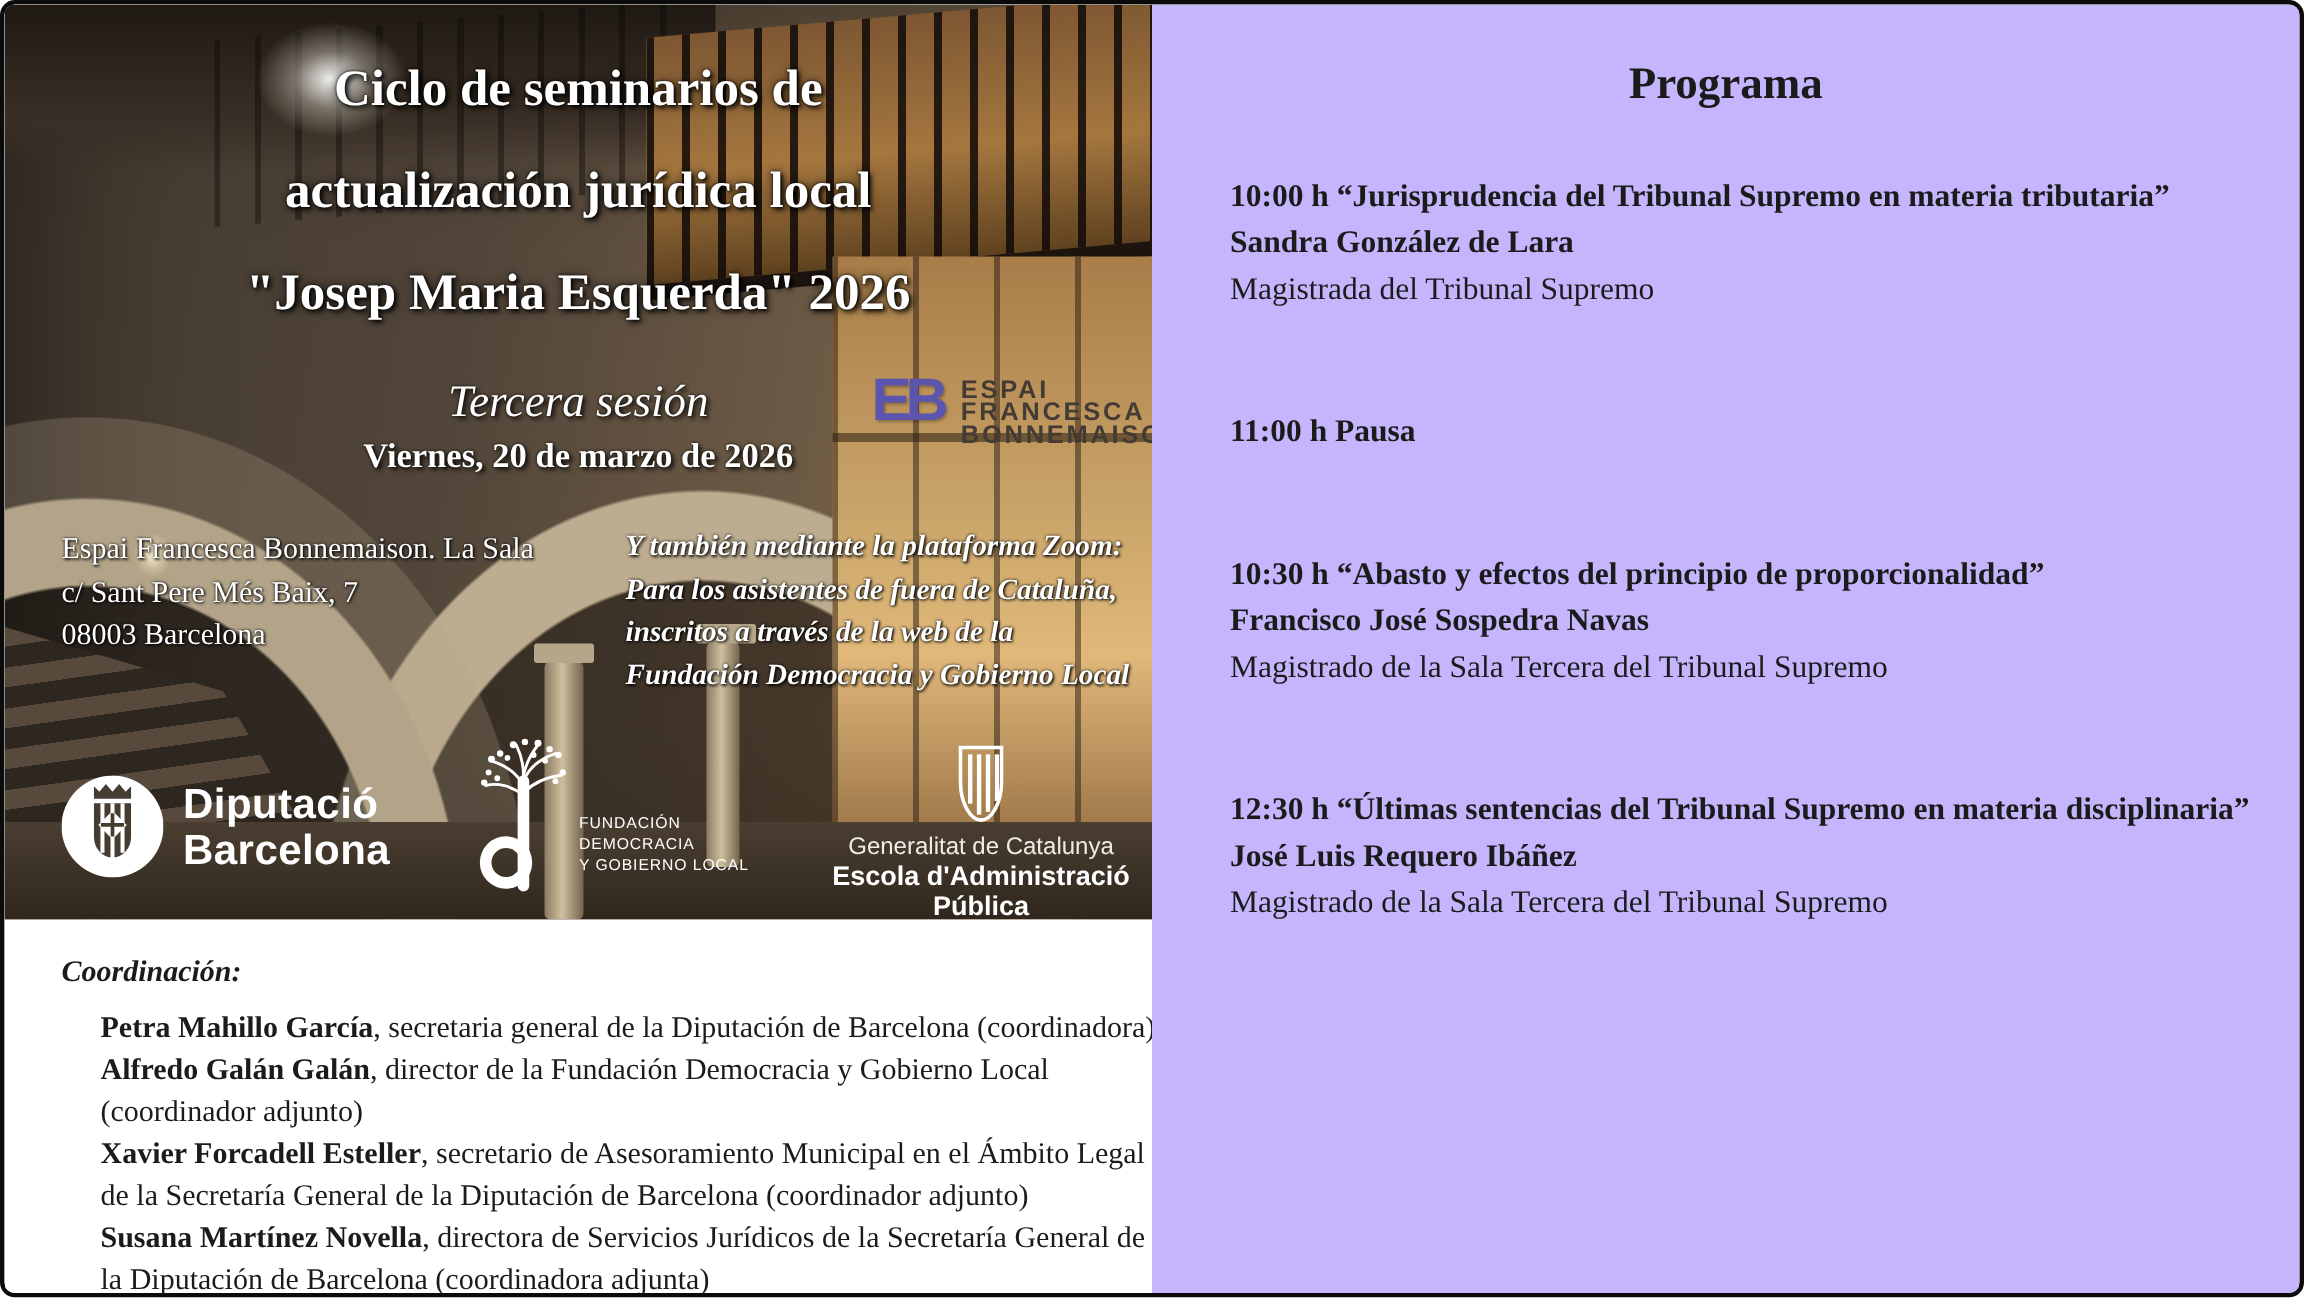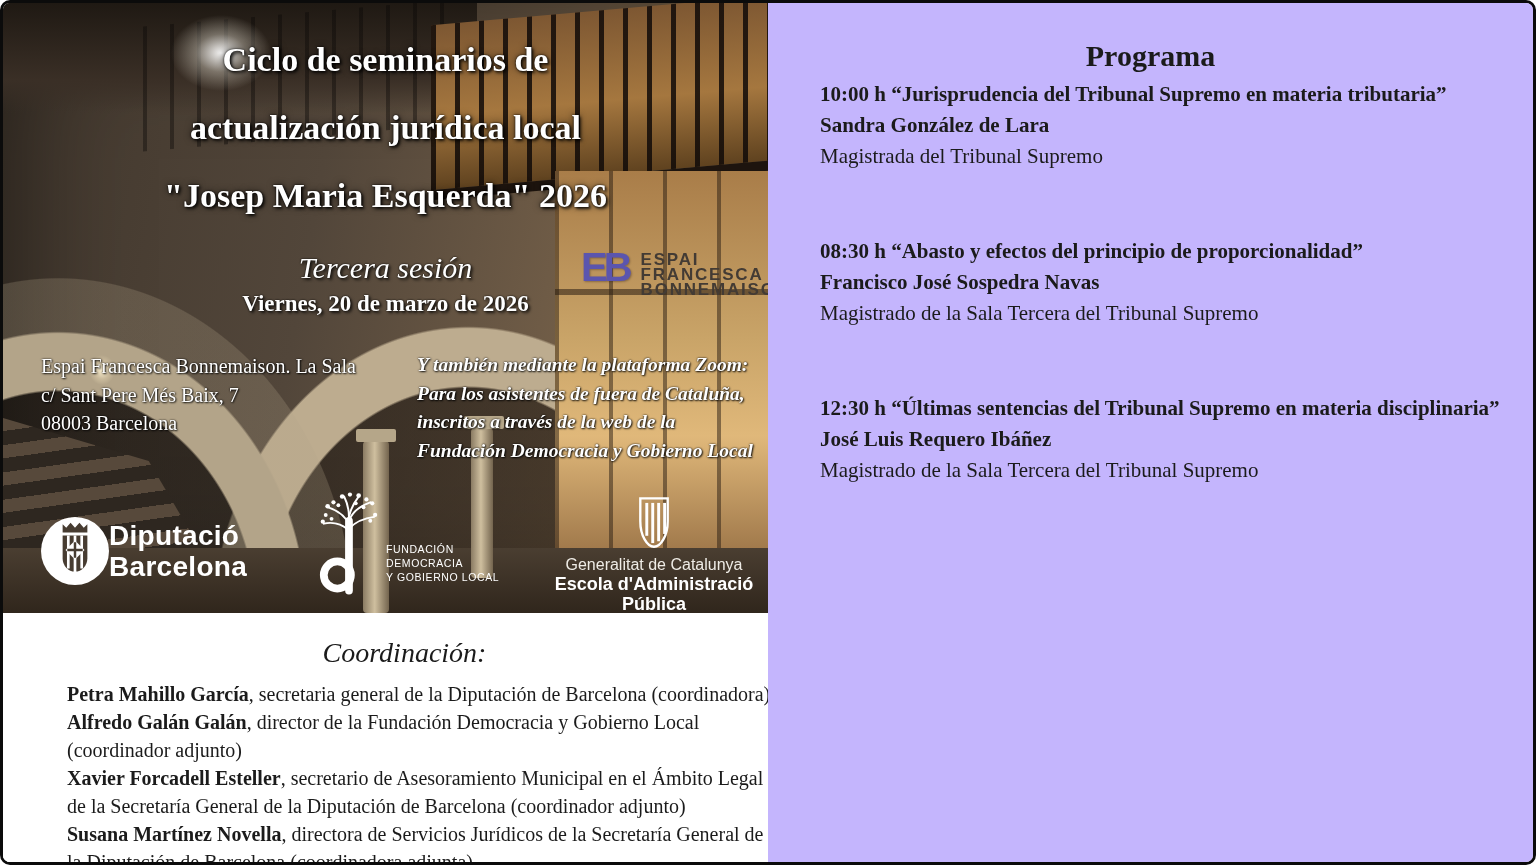--- a/index.html
+++ b/index.html
@@ -72,40 +72,40 @@
               text-shadow:0 0 2px #000, 1px 1px 2px rgba(0,0,0,.8); }
   .venue .vh { font-weight:bold; }
   .zoominfo { left:414px; top:348px; width:345px; font-size:19.5px; line-height:28.5px;
               font-weight:bold; font-style:italic;
               text-shadow:0 0 2px #000, 1px 1px 2px rgba(0,0,0,.8); }
 
   
   .logos { position:absolute; left:0; top:488px; width:100%; height:124px; color:#fff;
            font-family:"Liberation Sans", sans-serif; }
   .logo  { position:absolute; display:flex; align-items:center; }
-  .logo-dipu { left:38px; top:26px; }
+  .logo-dipu { left:38px; top:26px; gap:13px; }
   .logo-dipu .ltxt { font-size:28px; font-weight:bold; line-height:31px; letter-spacing:.3px; }
   .logo-fund { left:314px; top:0; gap:7px; align-items:flex-end; }
   .logo-fund .ltxt { font-size:10.5px; line-height:14px; letter-spacing:.6px; margin-bottom:13px; }
   .logo-gene { left:532px; top:4px; width:238px; display:block; text-align:center; }
   .logo-gene svg { display:block; margin:0 auto 4px auto; }
   .gene1 { font-size:16px; color:#efece6; line-height:19px; }
   .gene2, .gene3 { font-size:18px; font-weight:bold; line-height:20px; }
 
   
   .coordination { position:relative; width:765px; padding:24px 0 0 38px; background:#fff; }
-  .coord-heading { font-size:28px; font-weight:normal; font-style:italic;text-align:center; }
+  .coord-heading { font-size:20px; font-weight:bold; font-style:italic; }
   .coord-entries { margin:11px 0 0 26px; width:708px; font-size:20px; line-height:28px; }
   .coord-name { font-weight:bold; }
 
   
   .right-panel { position:relative; flex:1; height:100%; background:#c4b5fd; }
   .program-title { position:absolute; top:36px; left:0; width:100%; text-align:center;
                    font-size:30px; font-weight:bold; }
-  .program-items { padding:76px 28px 0 52px; font-size:21px; line-height:31px; }
+  .program-items { padding:112px 28px 0 52px; font-size:21px; line-height:31px; }
   .program-item { margin-bottom:64px; }
   .pline-title, .pline-speaker { font-weight:bold; }
   .pline:empty { display:none; }
 </style>
 </head>
 <body>
 
 <div class="frame">
 
   <div class="left-panel">
@@ -242,21 +242,25 @@
   <div class="right-panel">
     <div class="program-title">Programa</div>
 
     <div class="program-items">
       <div class="program-item">
         <div class="pline pline-title">10:00 h “Jurisprudencia del Tribunal Supremo en materia tributaria”</div>
         <div class="pline pline-speaker">Sandra González de Lara</div>
         <div class="pline pline-role">Magistrada del Tribunal Supremo</div>
       </div>
       <div class="program-item">
-        <div class="pline pline-title">08:30 h “Abasto y efectos del principio de proporcionalidad”</div>
+        <div class="pline pline-title">11:00 h Pausa</div>
+
+      </div>
+      <div class="program-item">
+        <div class="pline pline-title">10:30 h “Abasto y efectos del principio de proporcionalidad”</div>
         <div class="pline pline-speaker">Francisco José Sospedra Navas</div>
         <div class="pline pline-role">Magistrado de la Sala Tercera del Tribunal Supremo</div>
       </div>
       <div class="program-item">
         <div class="pline pline-title">12:30 h “Últimas sentencias del Tribunal Supremo en materia disciplinaria”</div>
         <div class="pline pline-speaker">José Luis Requero Ibáñez</div>
         <div class="pline pline-role">Magistrado de la Sala Tercera del Tribunal Supremo</div>
       </div>
     </div>
   </div>

